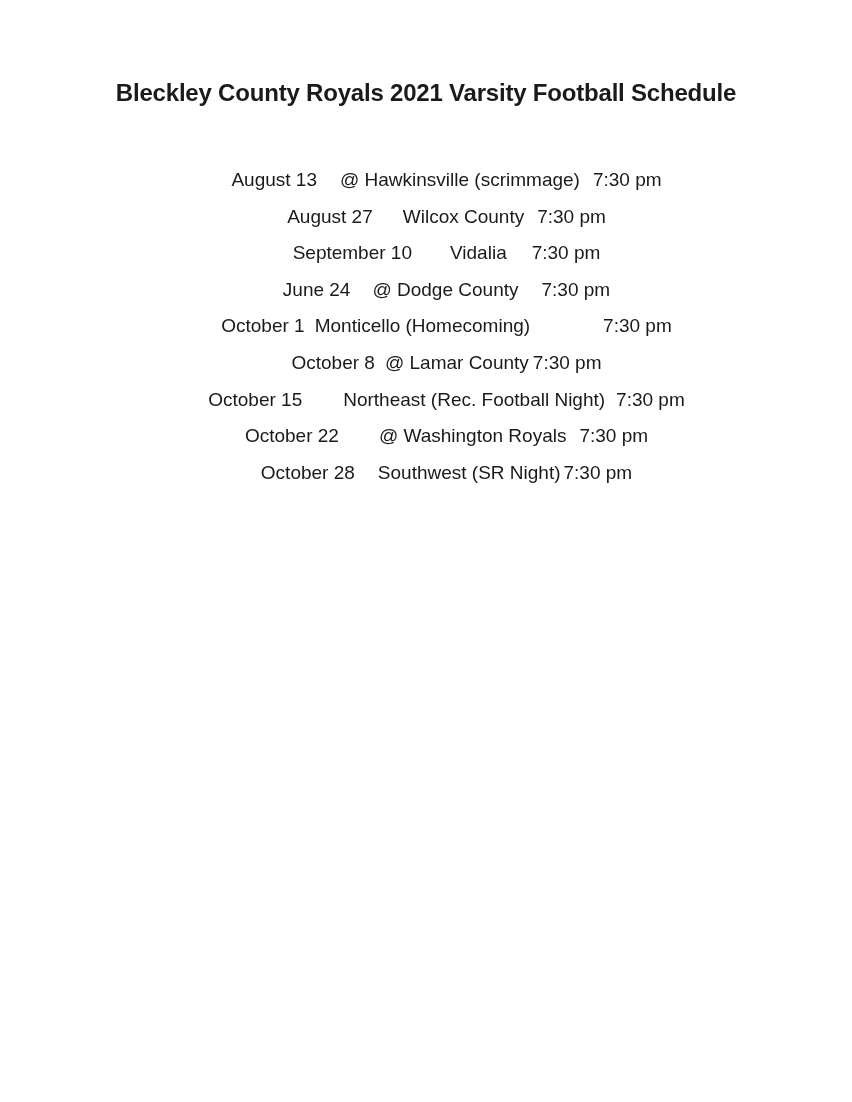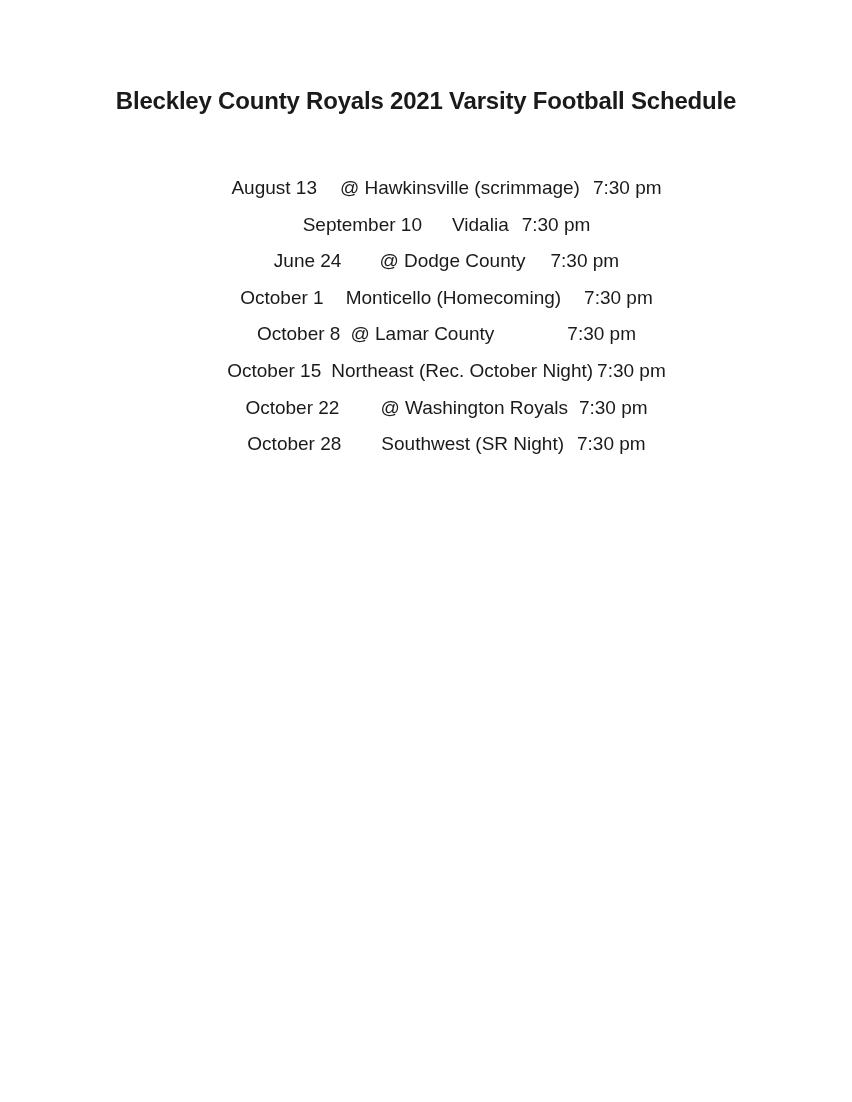--- a/index.html
+++ b/index.html
@@ -14,21 +14,21 @@
     font-family: "Liberation Sans", sans-serif;
     color: #1a1a1a;
   }
   .page {
     width: 852px;
     height: 1102px;
     background: #ffffff;
     box-sizing: border-box;
   }
   .doc-title {
-    margin: 8px auto;
+    margin: 0 auto;
     padding-top: 77px;
     max-width: 660px;
     text-align: center;
     font-size: 24px;
     font-weight: bold;
     line-height: 31px;
     letter-spacing: -0.2px;
   }
   .schedule-list {
     margin-top: 54px;
@@ -55,21 +55,22 @@
   .row:nth-child(11) .g1{width:26px} .row:nth-child(11) .g2{width:14px}
 </style>
 </head>
 <body>
 
 <div class="page">
   <h1 class="doc-title">Bleckley County Royals 2021 Varsity Football Schedule</h1>
 
   <div class="schedule-list">
       <div class="row"><span>August 13</span><span class="gap g1"></span><span>@ Hawkinsville (scrimmage)</span><span class="gap g2"></span><span>7:30 pm</span></div>
+      <div class="row"><span>August 27</span><span class="gap g1"></span><span>Wilcox County</span><span class="gap g2"></span><span>7:30 pm</span></div>
       <div class="row"><span>September 10</span><span class="gap g1"></span><span>Vidalia</span><span class="gap g2"></span><span>7:30 pm</span></div>
       <div class="row"><span>June 24</span><span class="gap g1"></span><span>@ Dodge County</span><span class="gap g2"></span><span>7:30 pm</span></div>
       <div class="row"><span>October 1</span><span class="gap g1"></span><span>Monticello (Homecoming)</span><span class="gap g2"></span><span>7:30 pm</span></div>
       <div class="row"><span>October 8</span><span class="gap g1"></span><span>@ Lamar County</span><span class="gap g2"></span><span>7:30 pm</span></div>
-      <div class="row"><span>October 15</span><span class="gap g1"></span><span>Northeast (Rec. October Night)</span><span class="gap g2"></span><span>7:30 pm</span></div>
+      <div class="row"><span>October 15</span><span class="gap g1"></span><span>Northeast (Rec. Football Night)</span><span class="gap g2"></span><span>7:30 pm</span></div>
       <div class="row"><span>October 22</span><span class="gap g1"></span><span>@ Washington Royals</span><span class="gap g2"></span><span>7:30 pm</span></div>
       <div class="row"><span>October 28</span><span class="gap g1"></span><span>Southwest (SR Night)</span><span class="gap g2"></span><span>7:30 pm</span></div>
     </div>
 </div>
 
 </body></html>

